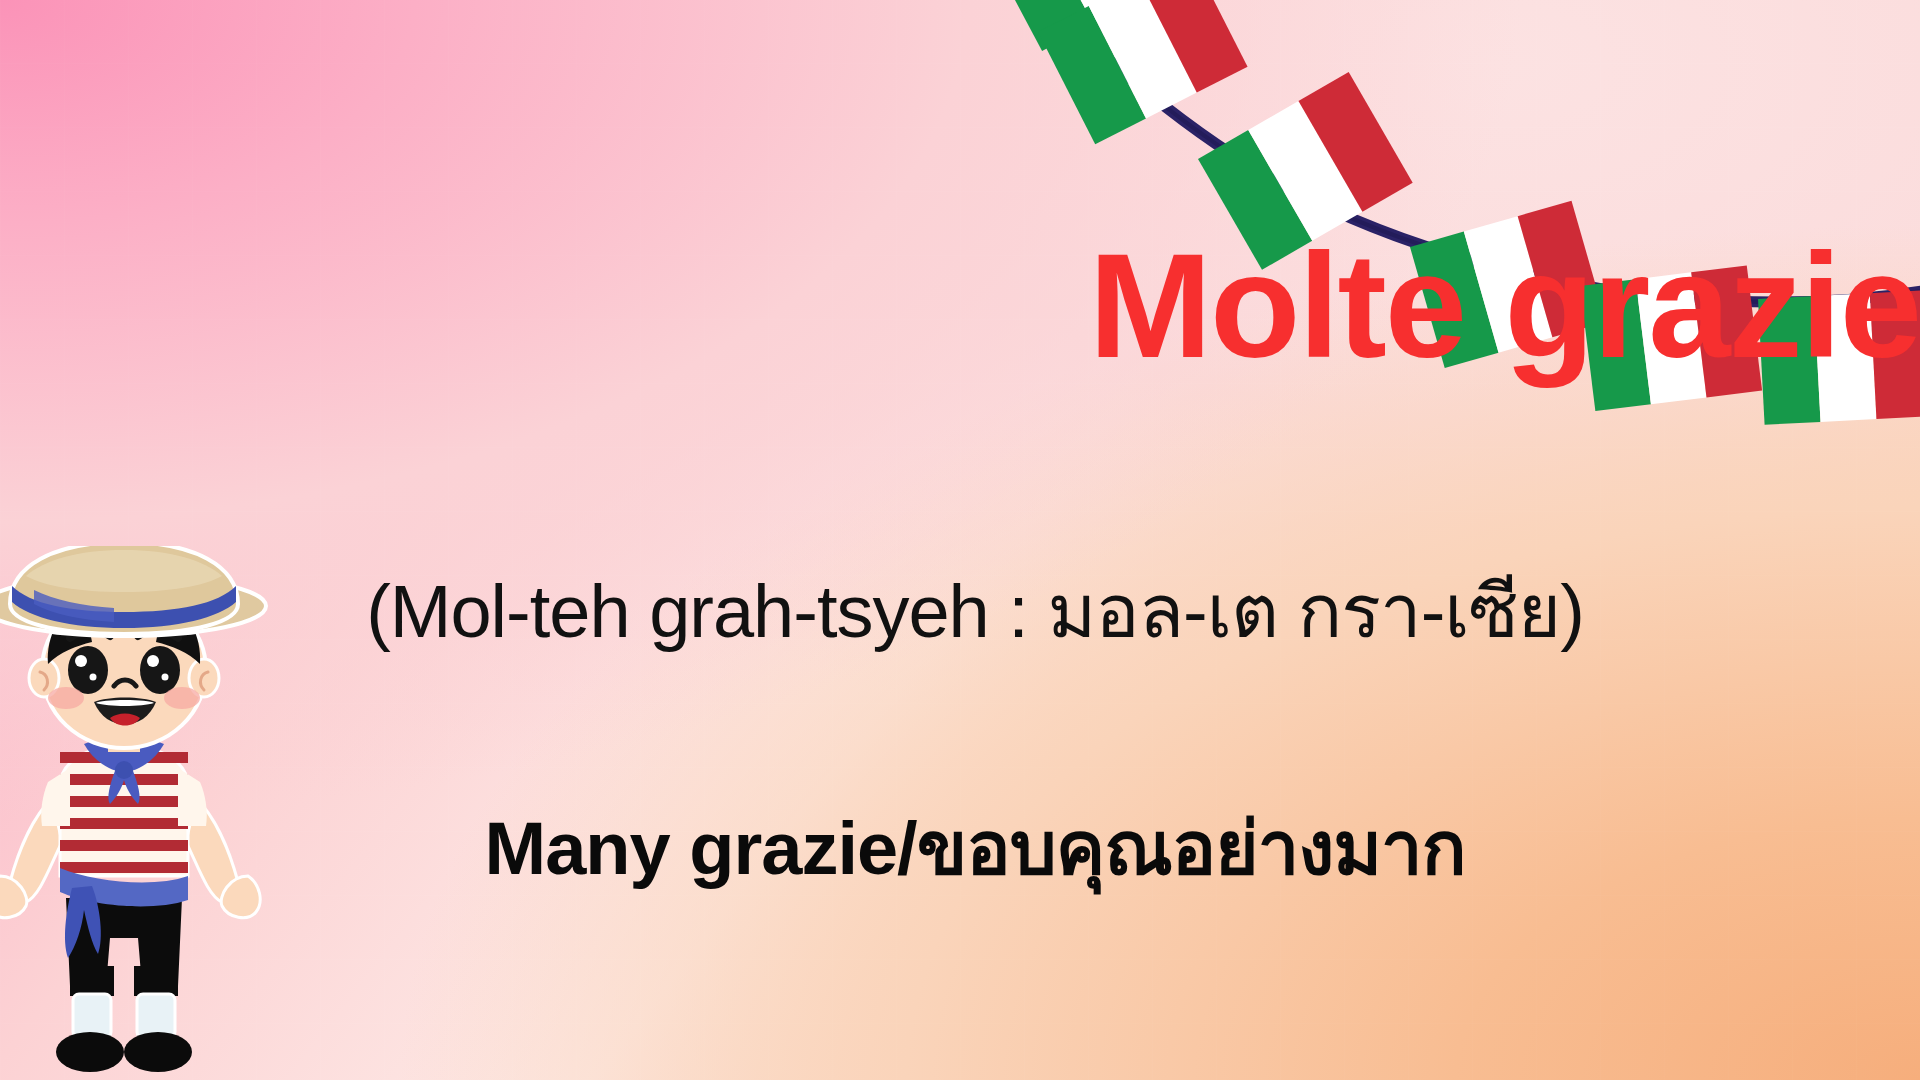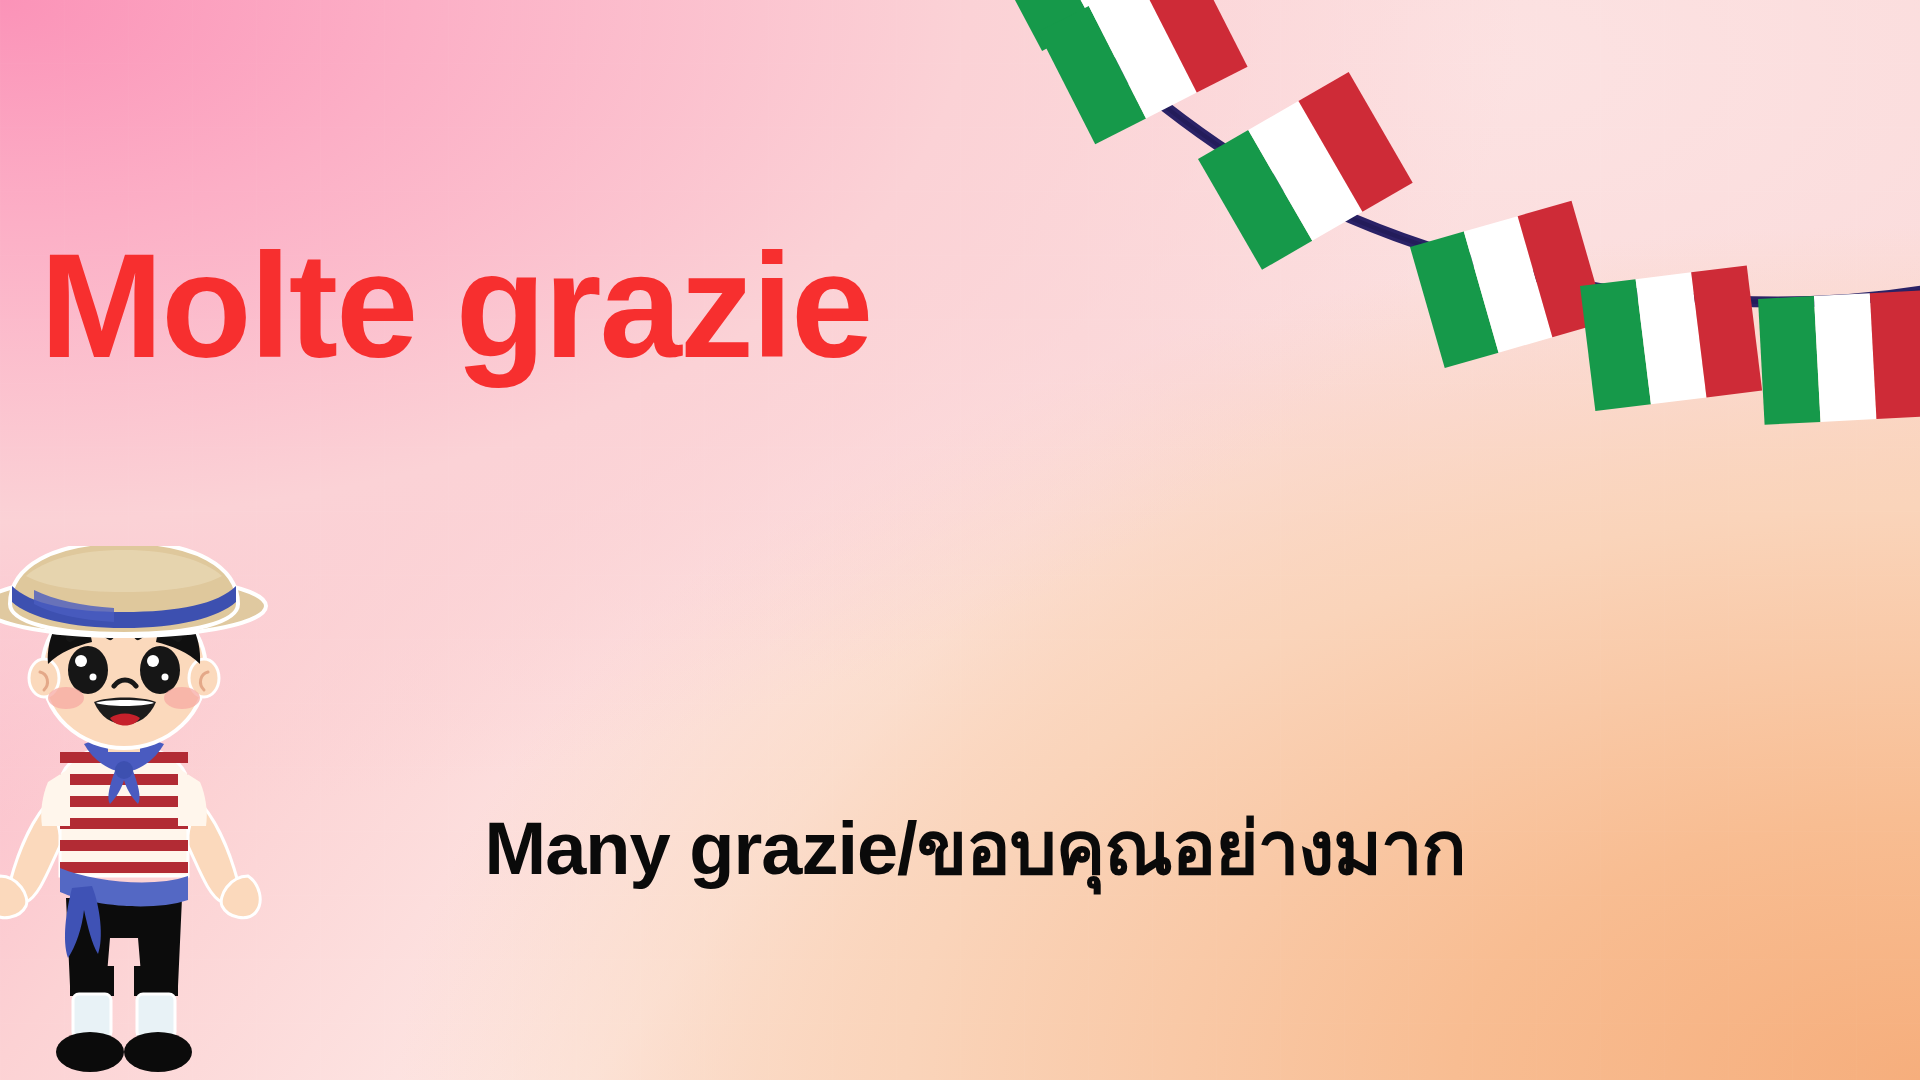--- a/index.html
+++ b/index.html
@@ -30,21 +30,21 @@
     pointer-events:none;
   }
 
   
   .txt-wrap{ position:absolute; inset:0; }
 
   #title{
     position:absolute;
     left:0; right:0;
     top:232px;
-    text-align:left;
+    text-align:right;
     font-size:148px;
     line-height:1;
     font-weight:700;
     letter-spacing:-2px;
     color:#F72F2F;
     padding-left:40px;
     white-space:nowrap;
   }
 
   #pron{
@@ -142,20 +142,21 @@
       <g transform="translate(838,313) rotate(-3)">
         <rect x="0" y="0" width="56" height="126" fill="#16994A"></rect>
         <rect x="56" y="0" width="56" height="126" fill="#FFFFFF"></rect>
         <rect x="112" y="0" width="56" height="126" fill="#CE2B37"></rect>
       </g>
     </g>
   </svg>
 
   <div class="txt-wrap">
     <div id="title">Molte grazie</div>
+    <div id="pron">(Mol-teh grah-tsyeh : มอล-เต กรา-เซีย)</div>
     <div id="meaning">Many grazie/ขอบคุณอย่างมาก</div>
   </div>
 
   <svg id="boy" viewBox="0 0 300 540" xmlns="http://www.w3.org/2000/svg">
     <g>
 
       <path d="M92 352 L208 352 L204 440 L168 440 L164 392 L136 392 L132 440 L96 440 Z" fill="#0C0C0C"></path>
       <rect x="96" y="420" width="44" height="30" fill="#0C0C0C"></rect>
       <rect x="160" y="420" width="44" height="30" fill="#0C0C0C"></rect>
 

